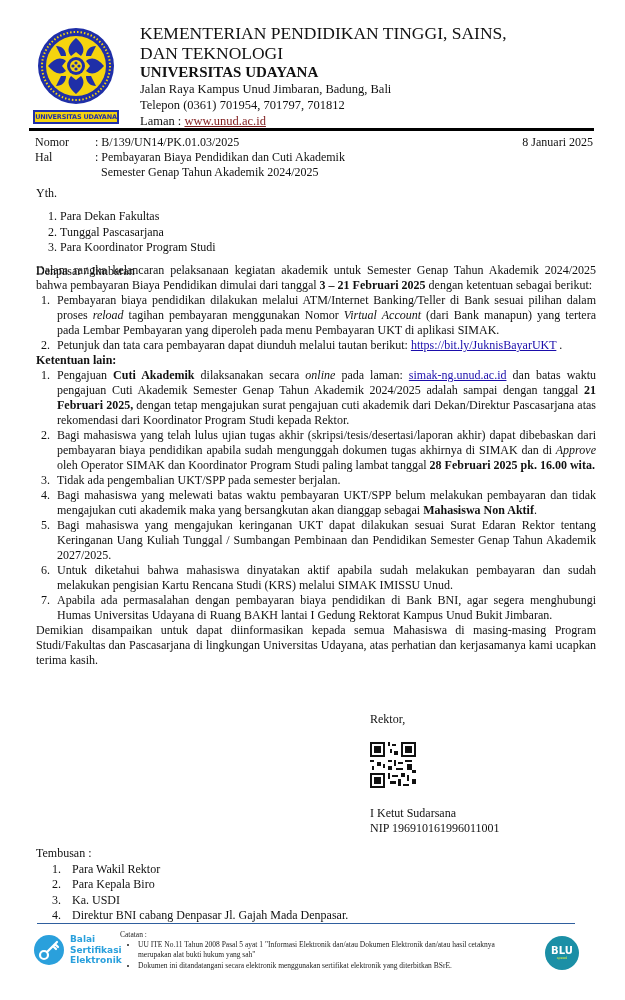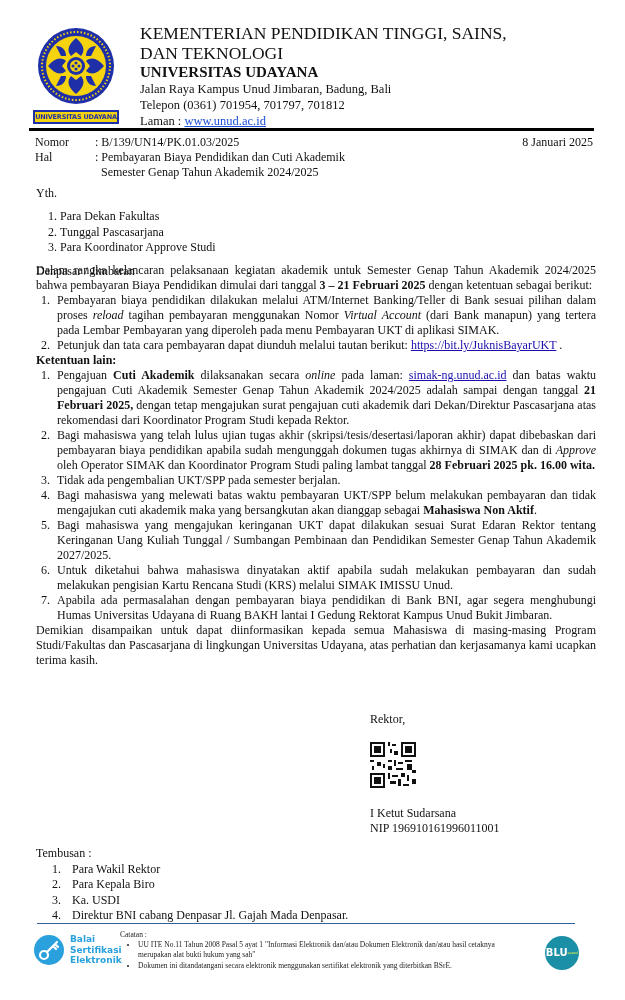--- a/index.html
+++ b/index.html
@@ -6,21 +6,21 @@
   body { width:625px; height:1000px; overflow:hidden; position:relative;
          font-family:"Liberation Serif", "DejaVu Serif", serif; color:#111; }
   .page { position:absolute; left:0; top:0; width:625px; height:1000px; }
 
   
   .logo { position:absolute; left:31px; top:26px; width:90px; height:100px; }
   .kop { position:absolute; left:140px; top:24px; width:440px; text-align:left; line-height:1.12; }
   .kop .ministry { font-size:17.5px; letter-spacing:0; }
   .kop .univ { font-size:15px; font-weight:bold; margin-top:1px; }
   .kop .addr { font-size:12.5px; line-height:1.3; }
-  .kop .web a { color:#1d4ed8; text-decoration:underline; }
+  .kop .web a { color:#7f1d1d; text-decoration:underline; }
   .rule { position:absolute; left:29px; top:128px; width:565px; height:3px; background:#000; }
 
   
   .meta { position:absolute; left:35px; top:135px; width:560px; font-size:12px; line-height:15px; }
   .meta .row { display:flex; }
   .meta .lbl { width:60px; }
   .meta .val { flex:1; }
   .meta .date { position:absolute; right:2px; top:0; }
 
   .yth { position:absolute; left:36px; top:186px; font-size:12px; line-height:15.4px; }
@@ -41,21 +41,21 @@
   .cc ol { margin:0; padding-left:28px; }
   .cc li { padding-left:8px; }
 
   .footer-rule { position:absolute; left:37px; top:923px; width:538px; height:1px; background:#2f5f9e; }
   .bsre { position:absolute; left:33px; top:934px; display:flex; align-items:center; }
   .bsre-text { font-family:"DejaVu Sans", sans-serif; font-size:9px; font-weight:bold; color:#2aa0dc; line-height:10.5px; margin-left:5px; }
   .notes { position:absolute; left:120px; top:930px; width:400px; font-size:7.5px; line-height:10px; color:#222; }
   .notes ul { margin:0; padding-left:18px; }
   .notes li { margin-bottom:1px; }
   .blu { position:absolute; left:545px; top:936px; width:34px; height:34px; border-radius:50%; background:#1b8fa6;
-         display:flex; flex-direction:row; align-items:center; justify-content:center; color:#fff; }
+         display:flex; flex-direction:column; align-items:center; justify-content:center; color:#fff; }
   .blu .t { font-family:"DejaVu Sans", sans-serif; font-weight:bold; font-size:10px; line-height:10px; }
   .blu .s { font-family:"DejaVu Sans", sans-serif; font-size:3.5px; color:#d7e84a; line-height:5px; }
 </style>
 </head>
 <body>
 
 <div class="page">
 
   <div class="logo">
     <svg width="90" height="100" viewBox="0 0 90 100">
@@ -112,21 +112,21 @@
       <span class="val" style="padding-left:6px">Semester Genap Tahun Akademik 2024/2025</span>
     </div>
     <span class="date">8 Januari 2025</span>
   </div>
 
   <div class="yth">
     <div>Yth.</div>
     <ol>
       <li>Para Dekan Fakultas</li>
       <li>Tunggal Pascasarjana</li>
-      <li>Para Koordinator Approve Studi</li>
+      <li>Para Koordinator Program Studi</li>
     </ol>
     <div>Denpasar / Jimbaran</div>
   </div>
 
   <div class="body">
     <p>
       <span>Dalam rangka kelancaran pelaksanaan kegiatan akademik untuk Semester Genap Tahun Akademik 2024/2025 bahwa pembayaran Biaya Pendidikan dimulai dari tanggal </span><b>3 – 21 Februari 2025</b><span> dengan ketentuan sebagai berikut:</span>
     </p>
     <ol>
       <li>

